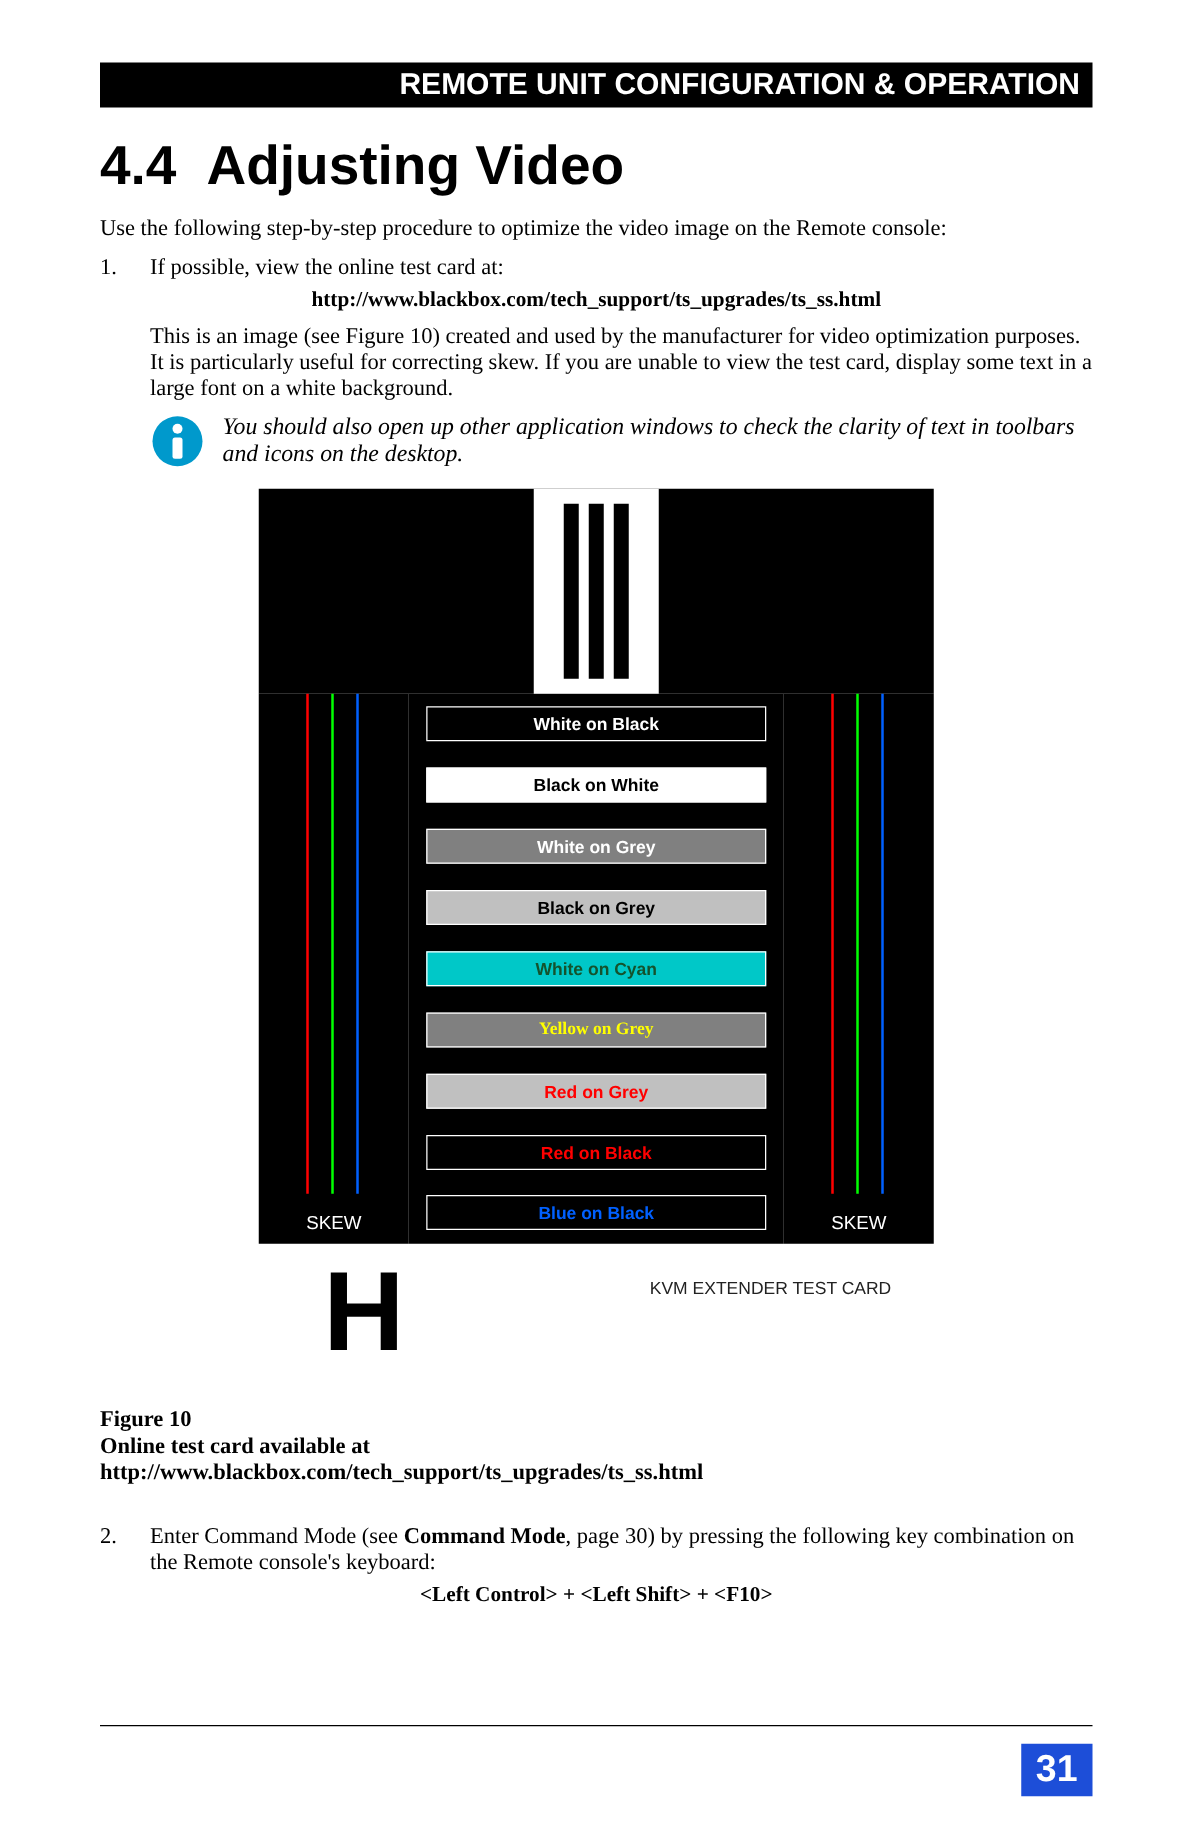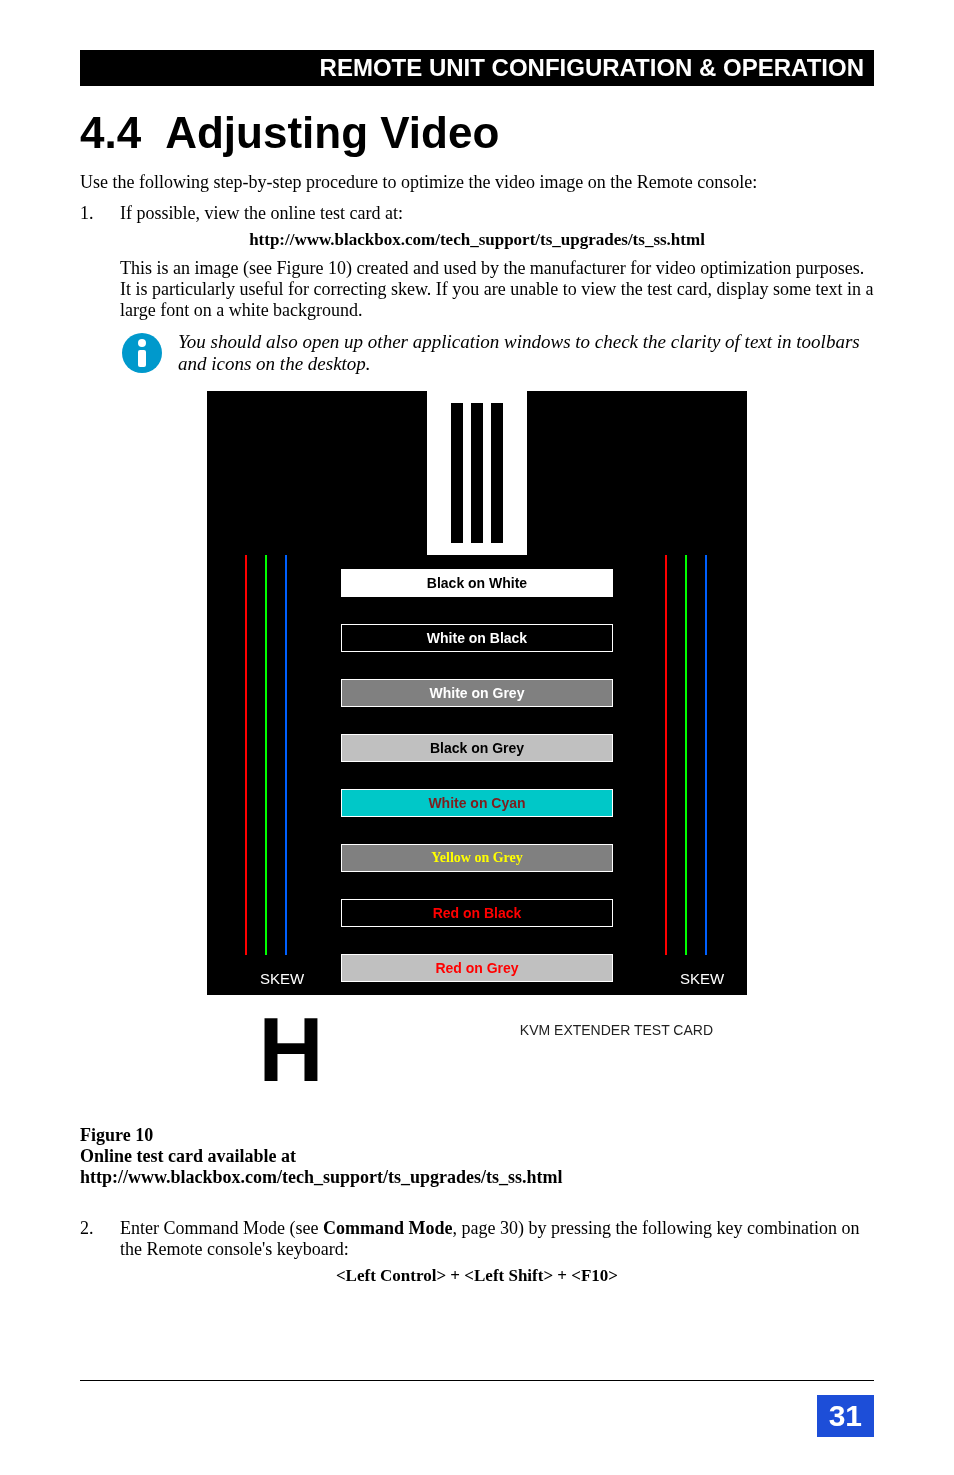--- a/index.html
+++ b/index.html
@@ -39,21 +39,21 @@
   .info-text { font-style: italic; font-size: 19px; }
   .figure-wrap { display: flex; justify-content: center; margin: 4px 0 20px; }
   .test-card-frame { width: 540px; }
   .top-black { background: #000; height: 164px; position: relative; }
   .stripes-box { position: absolute; left: 50%; transform: translateX(-50%); top: 0; width: 100px; height: 164px; background: #fff; display: flex; justify-content: center; gap: 8px; align-items: center; }
   .stripe { width: 12px; height: 140px; background: #000; }
   .mid-row { display: flex; background: #fff; }
   .skew-col { width: 120px; background: #000; position: relative; height: 440px; }
   .skew-lines { position: absolute; top: 0; left: 0; right: 0; height: 400px; }
   .sl { position: absolute; top: 0; width: 2px; height: 400px; }
-  .skew-label { position: absolute; bottom: 8px; width: 100%; text-align: center; color: #fff; font-family: Arial, sans-serif; font-size: 15px; margin-left: 15px; }
+  .skew-label { position: absolute; bottom: 8px; width: 100%; text-align: center; color: #fff; font-family: Arial, sans-serif; font-size: 15px; }
   .center-col { flex: 1; background: #000; padding: 0 10px; display: flex; flex-direction: column; justify-content: space-around; }
   .bar { border: 1px solid #fff; text-align: center; font-family: Arial, sans-serif; font-weight: bold; font-size: 14px; padding: 5px 0; margin: 2px 4px; }
   .bottom-row { display: flex; align-items: center; background: #fff; height: 110px; padding: 0 24px; }
   .h-letter { font-family: Arial, sans-serif; font-weight: 900; font-size: 90px; width: 120px; text-align: center; }
   .ext-label { font-family: Arial, sans-serif; font-size: 14px; color: #222; flex: 1; text-align: right; padding-right: 10px; margin-top: -40px; }
   .figure-caption { display: flex; font-size: 18px; margin: 20px 0 30px; flex-direction: column; }
   .fig-label { font-weight: bold; width: 180px; }
   .fig-text { flex: 1; font-weight: bold; }
   .fig-url { font-weight: bold; display: block; }
   .cmd-bold { font-weight: bold; text-align: center; font-size: 17px; margin-top: 4px; }
@@ -111,28 +111,29 @@
     <div class="mid-row">
       <div class="skew-col">
         <div class="skew-lines">
           <div class="sl" style="left:38px;background:#ff0000"></div>
           <div class="sl" style="left:58px;background:#00ff00"></div>
           <div class="sl" style="left:78px;background:#0060ff"></div>
         </div>
         <div class="skew-label">SKEW</div>
       </div>
       <div class="center-col" id="bars-container">
+          <div class="bar" style="background: rgb(0, 0, 0); color: rgb(255, 255, 255);">White on Black</div>
           <div class="bar" style="background: rgb(255, 255, 255); color: rgb(0, 0, 0);">Black on White</div>
-          <div class="bar" style="background: rgb(0, 0, 0); color: rgb(255, 255, 255);">White on Black</div>
           <div class="bar" style="background: rgb(128, 128, 128); color: rgb(255, 255, 255);">White on Grey</div>
           <div class="bar" style="background: rgb(192, 192, 192); color: rgb(0, 0, 0);">Black on Grey</div>
-          <div class="bar" style="background: rgb(0, 200, 200); color: #7f1d1d;">White on Cyan</div>
+          <div class="bar" style="background: rgb(0, 200, 200); color: #14532d;">White on Cyan</div>
           <div class="bar" style="background: rgb(128, 128, 128); color: rgb(255, 255, 0); font-family: Liberation Serif, serif;">Yellow on Grey</div>
+          <div class="bar" style="background: rgb(192, 192, 192); color: rgb(255, 0, 0);">Red on Grey</div>
           <div class="bar" style="background: rgb(0, 0, 0); color: rgb(255, 0, 0);">Red on Black</div>
-          <div class="bar" style="background: rgb(192, 192, 192); color: rgb(255, 0, 0);">Red on Grey</div>
+          <div class="bar" style="background: rgb(0, 0, 0); color: rgb(0, 96, 255);">Blue on Black</div>
         </div>
       <div class="skew-col">
         <div class="skew-lines">
           <div class="sl" style="left:38px;background:#ff0000"></div>
           <div class="sl" style="left:58px;background:#00ff00"></div>
           <div class="sl" style="left:78px;background:#0060ff"></div>
         </div>
         <div class="skew-label">SKEW</div>
       </div>
     </div>

